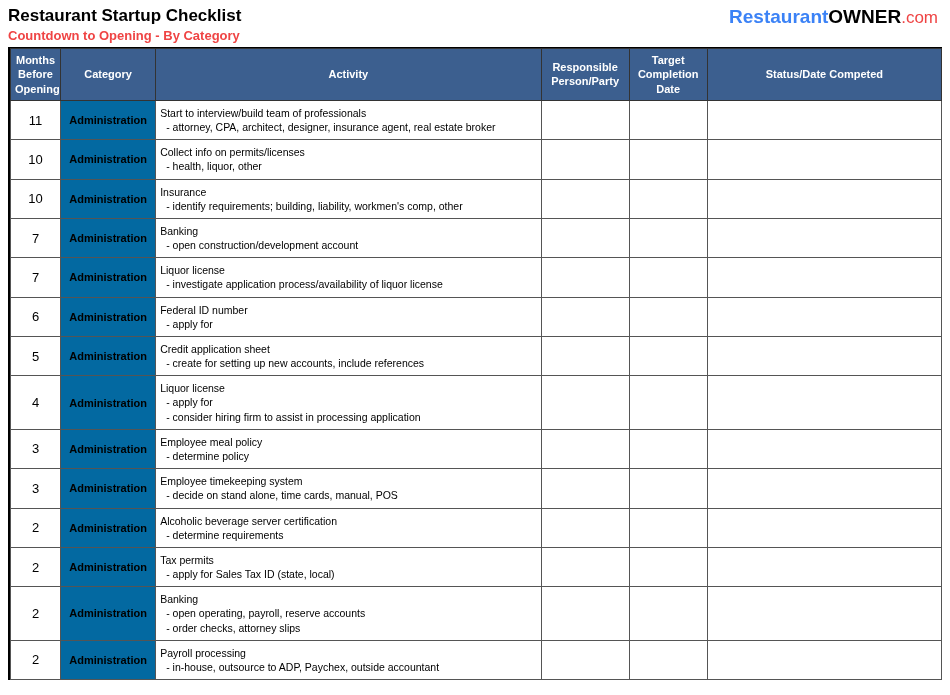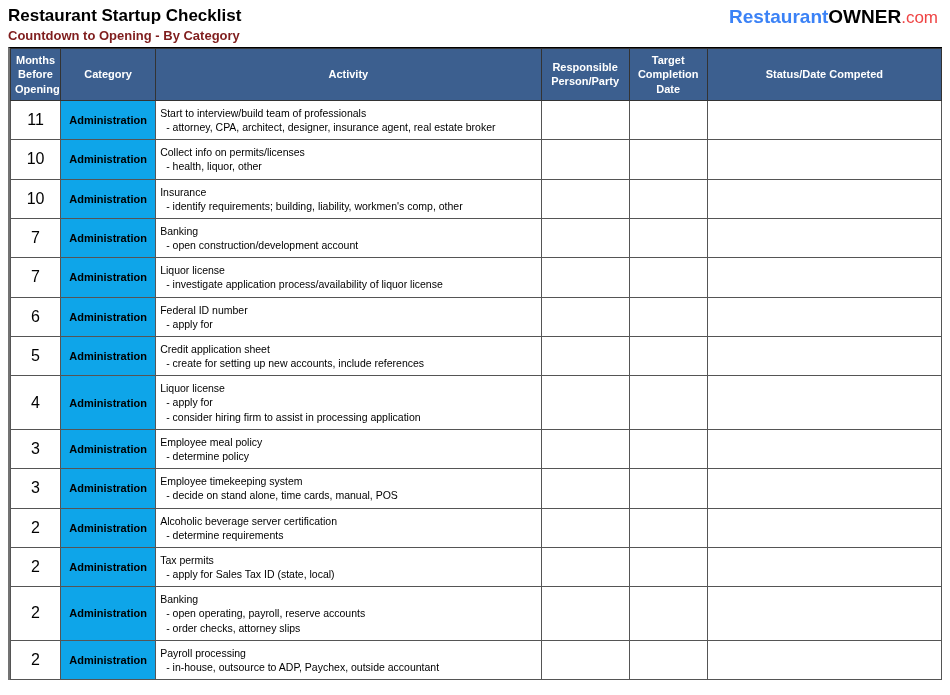--- a/index.html
+++ b/index.html
@@ -18,21 +18,21 @@
     }
     .titles { }
     .page-title {
       font-size: 17px;
       font-weight: bold;
       color: #000;
     }
     .page-subtitle {
       font-size: 13px;
       font-weight: bold;
-      color: #7f1d1d;
+      color: #ef4444;
       margin-top: 2px;
     }
     .logo {
       font-size: 19px;
       font-weight: bold;
       white-space: nowrap;
       padding-right: 4px;
     }
     .logo .w1 { color: #3b82f6; }
     .logo .w2 { color: #000; }
@@ -61,36 +61,36 @@
       padding: 5px 4px;
     }
     col.c-months   { width: 50px; }
     col.c-category { width: 95px; }
     col.c-activity { width: 385px; }
     col.c-resp     { width: 88px; }
     col.c-target   { width: 78px; }
     col.c-status   { width: 234px; }
     td.months {
       text-align: center;
-      font-size: 16px;
+      font-size: 13px;
       margin-top: 31px;
     }
     td.category {
-      background: #0ea5e9;
+      background: #0369a1;
       font-weight: bold;
       text-align: center;
       font-size: 11px;
     }
     .act-title { line-height: 1.35; }
     .act-sub {
       line-height: 1.35;
       padding-left: 6px;
     }
     .outer-wrap {
-      border-left: 2px solid #737373;
+      border-left: 2px solid #000000;
       border-top: 1px solid #000;
     }
   </style>
 </head>
 <body>
 
 <div class="top">
   <div class="titles">
     <div class="page-title">Restaurant Startup Checklist</div>
     <div class="page-subtitle">Countdown to Opening  - By Category</div>

